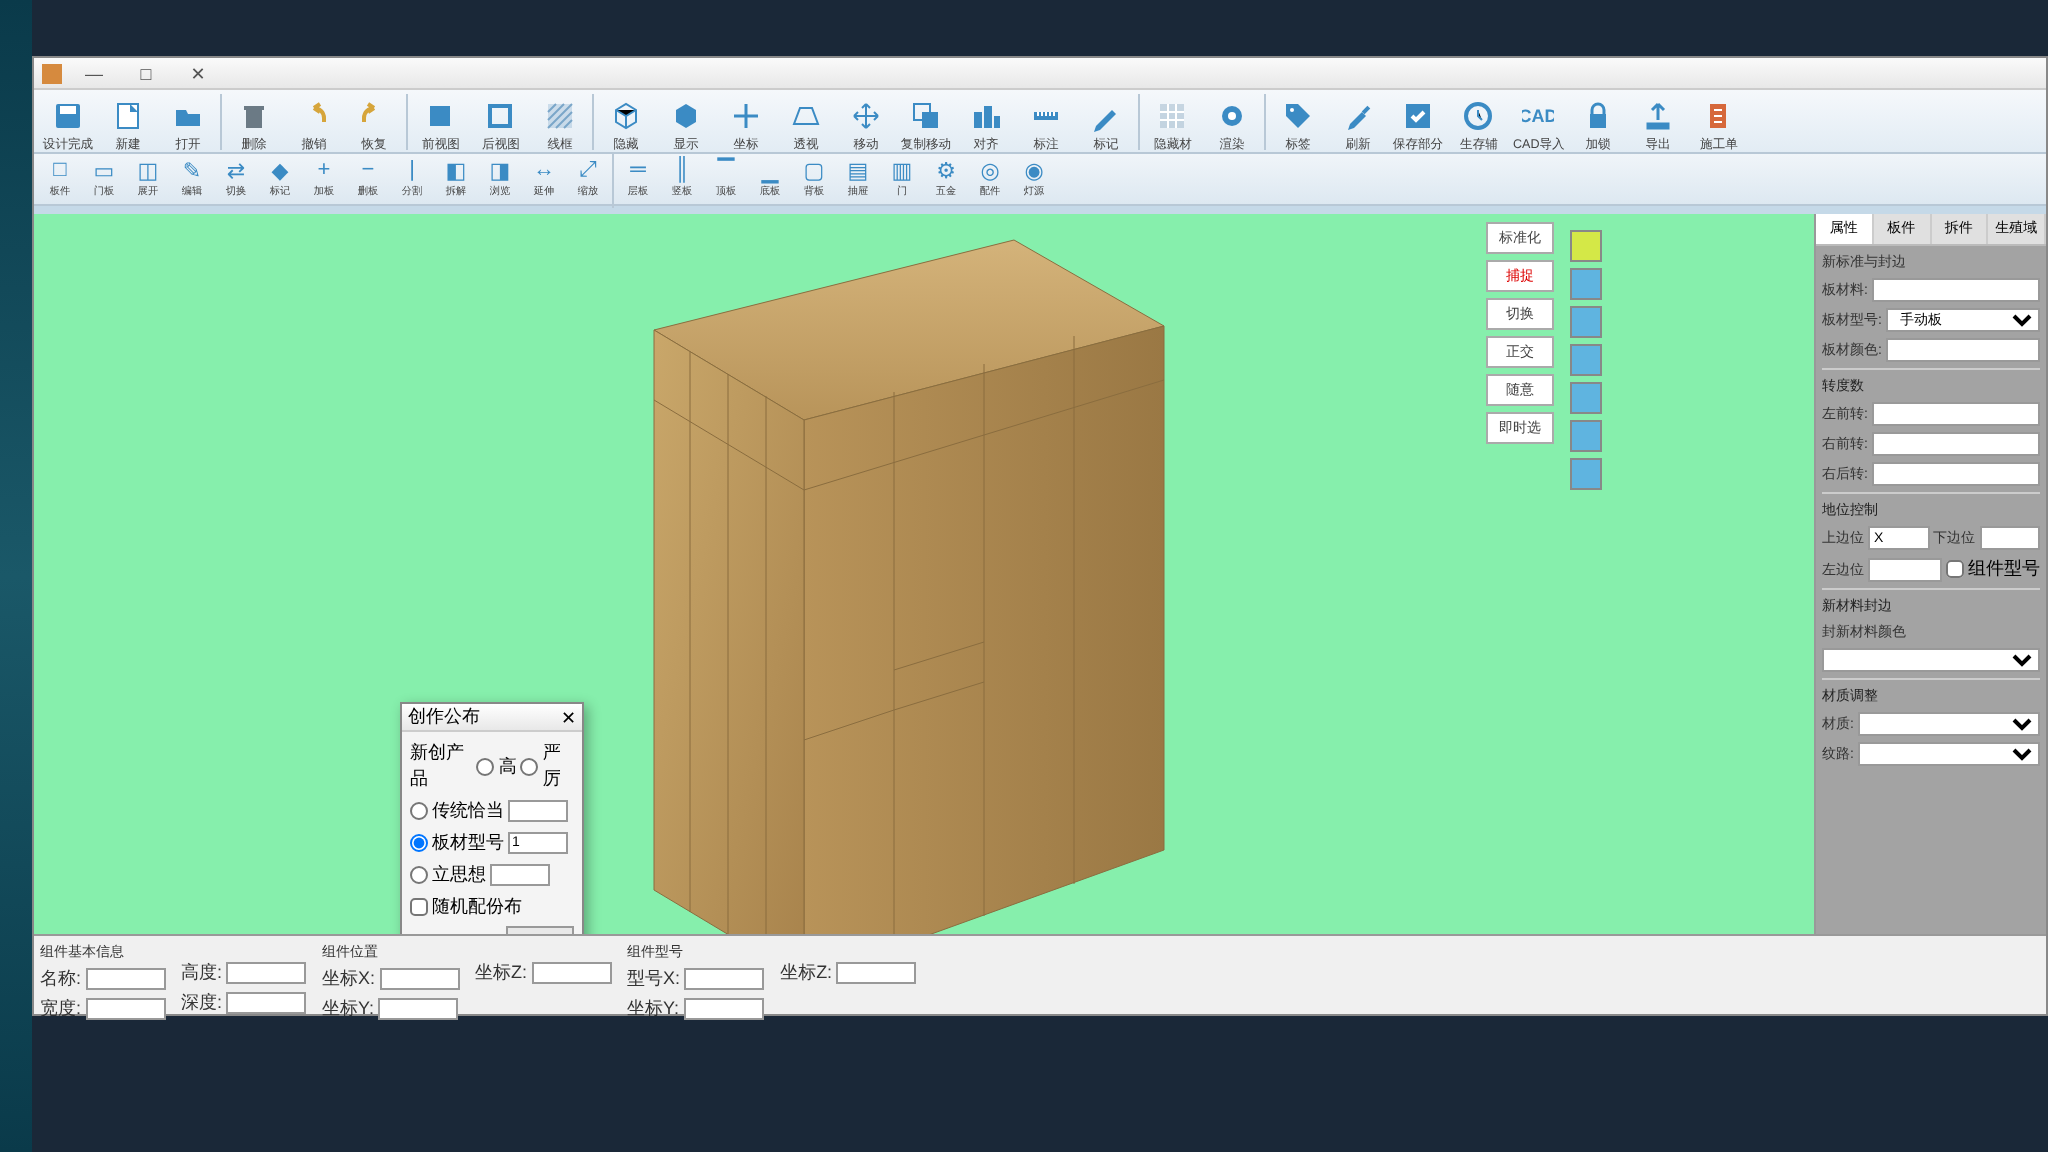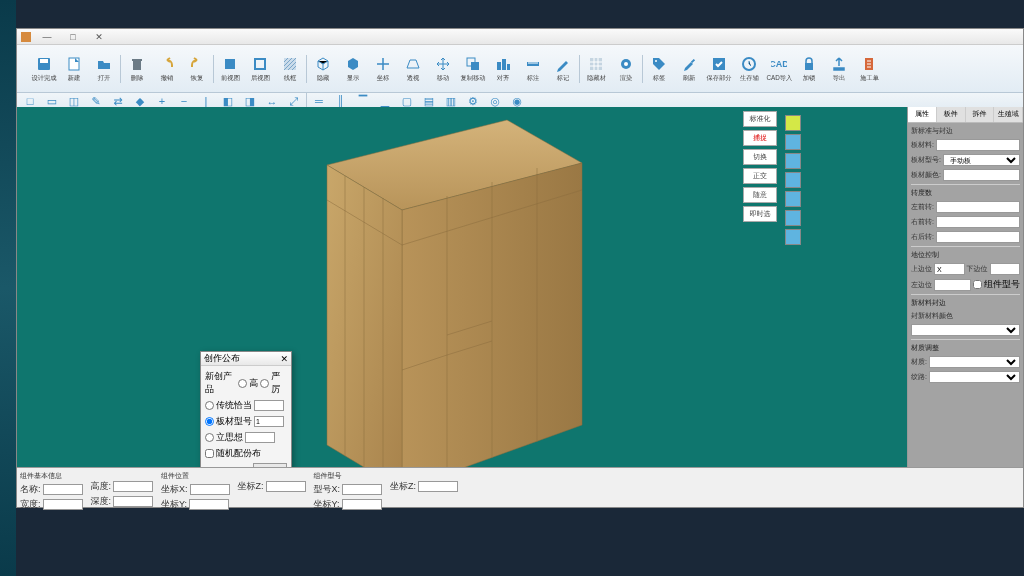--- a/index.html
+++ b/index.html
@@ -3,31 +3,31 @@
 <meta charset="utf-8">
 <style>
 *{margin:0;padding:0;box-sizing:border-box;font-family:"Microsoft YaHei",sans-serif;font-size:9px}
 body{width:1024px;height:576px;background:#1a2838;overflow:hidden;position:relative}
 .app-window{position:absolute;left:16px;top:28px;right:0;bottom:68px;background:#c5d9e8;border:1px solid #888}
 .titlebar{height:16px;background:linear-gradient(#fafafa,#e8e8e8);border-bottom:1px solid #ccc;display:flex;align-items:center;padding:0 4px}
 .titlebar-icon{width:10px;height:10px;background:#d68a3e;margin-right:4px}
 .titlebar-title{flex:1;font-size:9px;color:#333}
 .window-controls{display:flex;gap:2px}
 .window-controls span{width:24px;height:12px;display:flex;align-items:center;justify-content:center;color:#555;cursor:pointer}
-.toolbar-main{height:48px;background:linear-gradient(#f5f8fb,#e2ecf4);border-bottom:1px solid #b8c8d6;display:flex;align-items:center;padding:12px}
+.toolbar-main{height:32px;background:linear-gradient(#f5f8fb,#e2ecf4);border-bottom:1px solid #b8c8d6;display:flex;align-items:flex-start;padding:2px}
 .tool-btn{width:30px;height:32px;display:flex;flex-direction:column;align-items:center;justify-content:center;cursor:pointer;border-radius:2px}
 .tool-icon{width:18px;height:18px;display:flex;align-items:center;justify-content:center;font-size:14px}
 .tool-label{font-size:7px;color:#444;white-space:nowrap;transform:scale(0.9)}
 .tool-sep{width:1px;height:28px;background:#b8c8d6;margin:0 1px}
 .toolbar-sub{height:26px;background:linear-gradient(#f0f5f9,#dde8f1);border-bottom:1px solid #b8c8d6;display:flex;align-items:center;padding:2px}
 .sub-btn{width:22px;height:22px;display:flex;flex-direction:column;align-items:center;justify-content:center;cursor:pointer;border-radius:2px}
 .sub-icon{width:14px;height:12px;display:flex;align-items:center;justify-content:center;font-size:11px}
 .sub-label{font-size:6px;color:#444;transform:scale(0.85)}
 .content{position:absolute;top:78px;left:0;right:0;bottom:40px;display:flex}
-.viewport{flex:1;background:#0f766e;position:relative}
+.viewport{flex:1;background:#86efac;position:relative}
 .cabinet{position:absolute;left:300px;top:8px;width:280px;height:380px}
 .side-badges{position:absolute;right:104px;top:4px;width:36px}
 .badge{width:34px;height:16px;background:#fff;border:1px solid #aaa;margin-bottom:3px;font-size:7px;display:flex;align-items:center;justify-content:center;color:#444}
 .badge.red{color:#d00}
 .shape-btns{position:absolute;right:104px;top:8px;width:18px}
 .shape-btn{width:16px;height:16px;margin-bottom:3px;border:1px solid #888;cursor:pointer}
 .right-panel{width:116px;background:#a3a3a3;border-left:1px solid #999;overflow:hidden}
 .panel-tabs{height:16px;display:flex;background:#e0e0e0;border-bottom:1px solid #bbb}
 .panel-tab{flex:1;text-align:center;font-size:7px;padding:2px 0;border-right:1px solid #ccc;cursor:pointer}
 .panel-tab.active{background:#fff}

